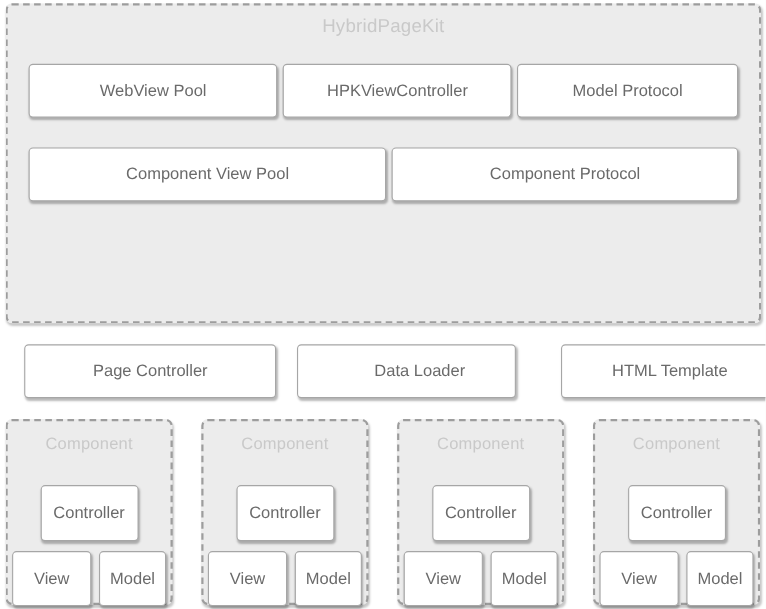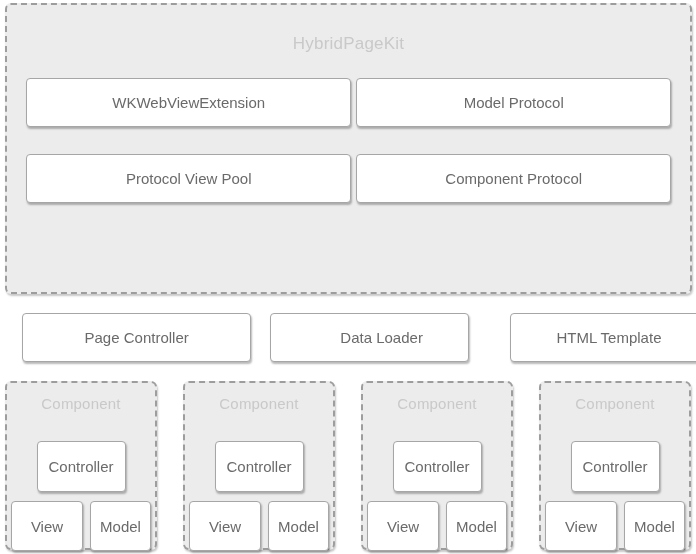--- a/index.html
+++ b/index.html
@@ -44,21 +44,21 @@
     white-space: nowrap;
   }
   
   .kit {
     position: absolute;
     left: 5px;
     top: 3px;
     width: 687px;
     height: 291px;
   }
-  .kit .group-title { margin-top: 29px; }
+  .kit .group-title { margin-top: 9px; }
   .kit-row {
     display: flex;
     gap: 5px;
     padding: 0 19px 0 19px;
     height: 49px;
   }
   .kit-row-1 { margin-top: 24px; }
   .kit-row-2 { margin-top: 27px; }
   .kit-row-3 { margin-top: 25px; height: 50px; }
   .kit-row .box { height: 100%; }
@@ -108,26 +108,27 @@
 </style>
 </head>
 <body>
 
 <div id="stage">
 
   <div class="dashed-group kit">
     <div class="group-title">HybridPageKit</div>
 
     <div class="kit-row kit-row-1">
-      <div class="box fg-209">WKWebViewExtension</div>
+      <div class="box fg-228">WebView Pool</div>
+      <div class="box fg-209">HPKViewController</div>
       <div class="box fg-202">Model Protocol</div>
     </div>
 
     <div class="kit-row kit-row-2">
-      <div class="box fg-209">Protocol View Pool</div>
+      <div class="box fg-209">Component View Pool</div>
       <div class="box fg-202">Component Protocol</div>
     </div>
 
   </div>
 
   <div class="mid-row">
     <div class="box mid-1">Page Controller</div>
     <div class="box mid-2">Data Loader</div>
     <div class="box mid-3">HTML Template</div>
   </div>

